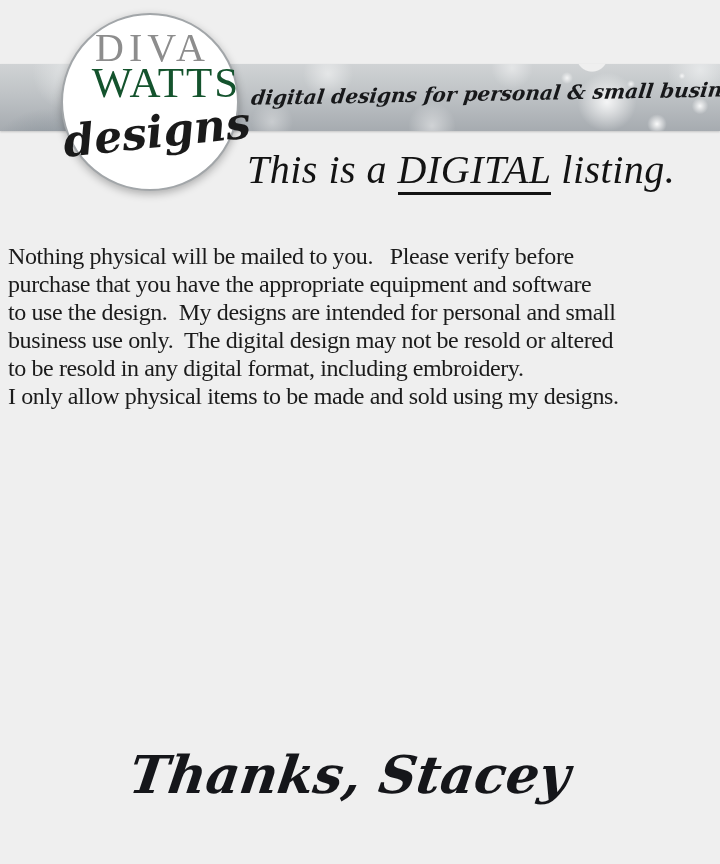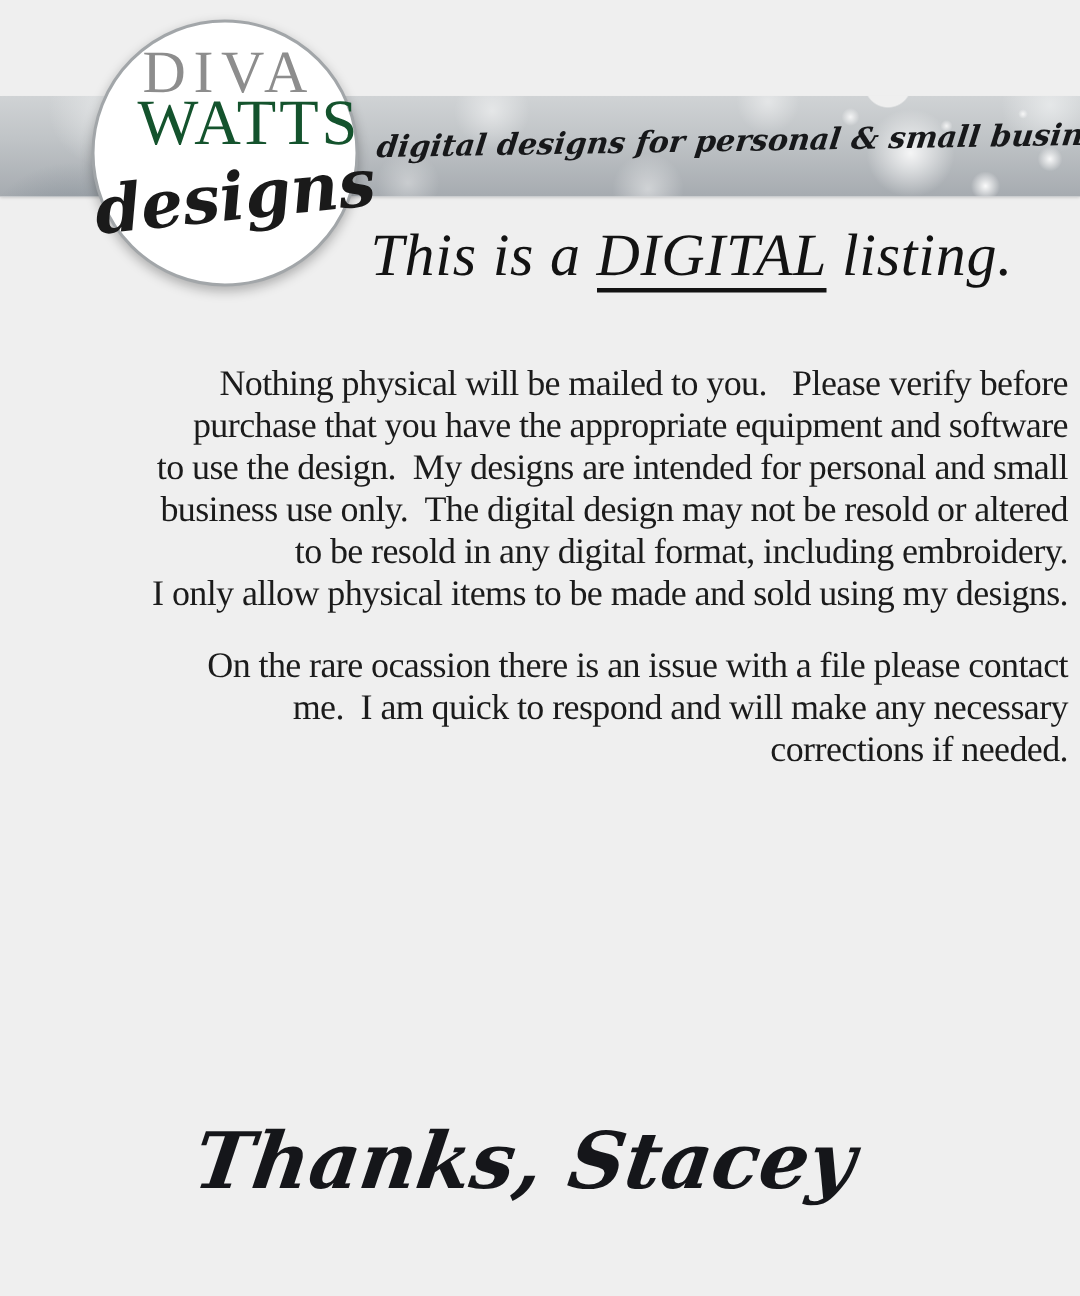--- a/index.html
+++ b/index.html
@@ -96,21 +96,21 @@
     white-space: pre;
     font-style: italic;
   }
   .heading .emph { border-bottom: 3px solid #131313; }
 
   
   .content {
     position: absolute;
     top: 242px; left: 8px;
     width: 704px;
-    text-align: right;
+    text-align: left;
     color: #1b1b1b;
   }
   .content p {
     margin: 0 0 20px 0;
     font-size: 24px;
     line-height: 28px;
     letter-spacing: -0.4px;
     white-space: pre-wrap;
   }
 
@@ -145,20 +145,17 @@
 
   <h1 class="heading"><span>This is a </span><span class="emph">DIGITAL</span><span> listing.</span></h1>
 
   <div class="content">
     <p>Nothing physical will be mailed to you.   Please verify before
 purchase that you have the appropriate equipment and software
 to use the design.  My designs are intended for personal and small
 business use only.  The digital design may not be resold or altered
 to be resold in any digital format, including embroidery.
 I only allow physical items to be made and sold using my designs.</p>
-    <p>On the rare ocassion there is an issue with a file please contact
-me.  I am quick to respond and will make any necessary
-corrections if needed.</p>
   </div>
 
   <div class="signature">Thanks, Stacey</div>
 
 </div>
 
 </body></html>

